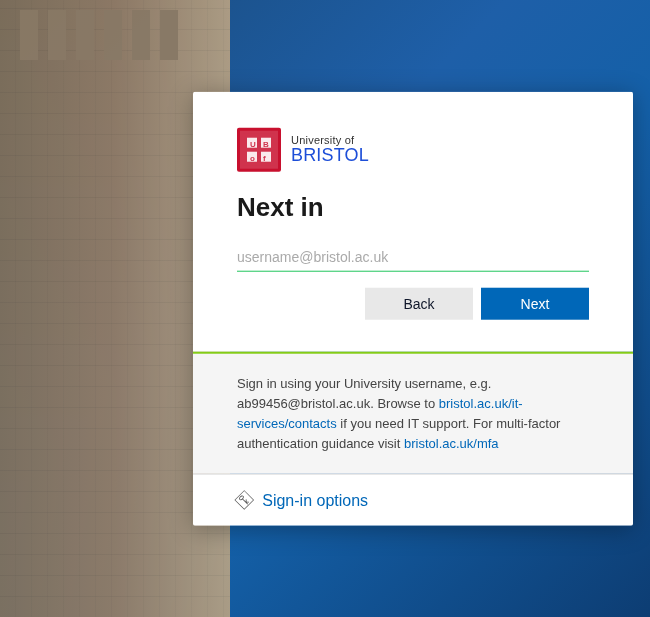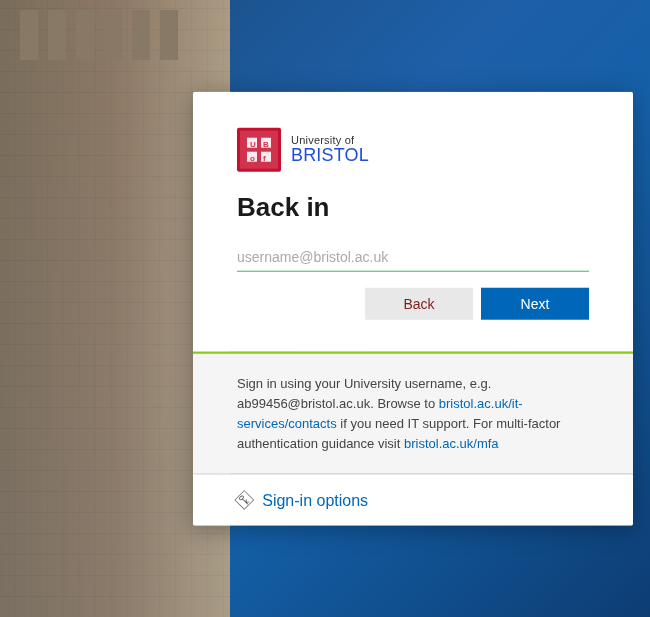--- a/index.html
+++ b/index.html
@@ -162,21 +162,21 @@
       display: flex;
       justify-content: flex-end;
       gap: 8px;
       margin-bottom: 4px;
     }
 
     .btn-back {
       padding: 8px 24px;
       background: #e8e8e8;
       border: none;
-      color: #7f1d1d;
+      color: #0f172a;
       font-size: 14px;
       cursor: pointer;
       min-width: 108px;
     }
 
     .btn-next {
       padding: 8px 16px;
       background: #0067b8;
       border: none;
       color: #ffffff;
@@ -254,21 +254,21 @@
           <text x="7" y="27" font-size="8" fill="#c8102e" font-weight="bold">o</text>
           <text x="20" y="27" font-size="8" fill="#c8102e" font-weight="bold">f</text>
         </svg>
       </div>
       <div class="logo-text">
         <span class="logo-text-university">University of</span>
         <span class="logo-text-bristol">BRISTOL</span>
       </div>
     </div>
 
-    <h1 class="sign-in-title">Back in</h1>
+    <h1 class="sign-in-title">Next in</h1>
 
     <input class="email-input" type="email" placeholder="username@bristol.ac.uk" style="">
 
 
     <div class="button-row">
       <button class="btn-back">Back</button>
       <button class="btn-next">Next</button>
     </div>
 
   </div>

